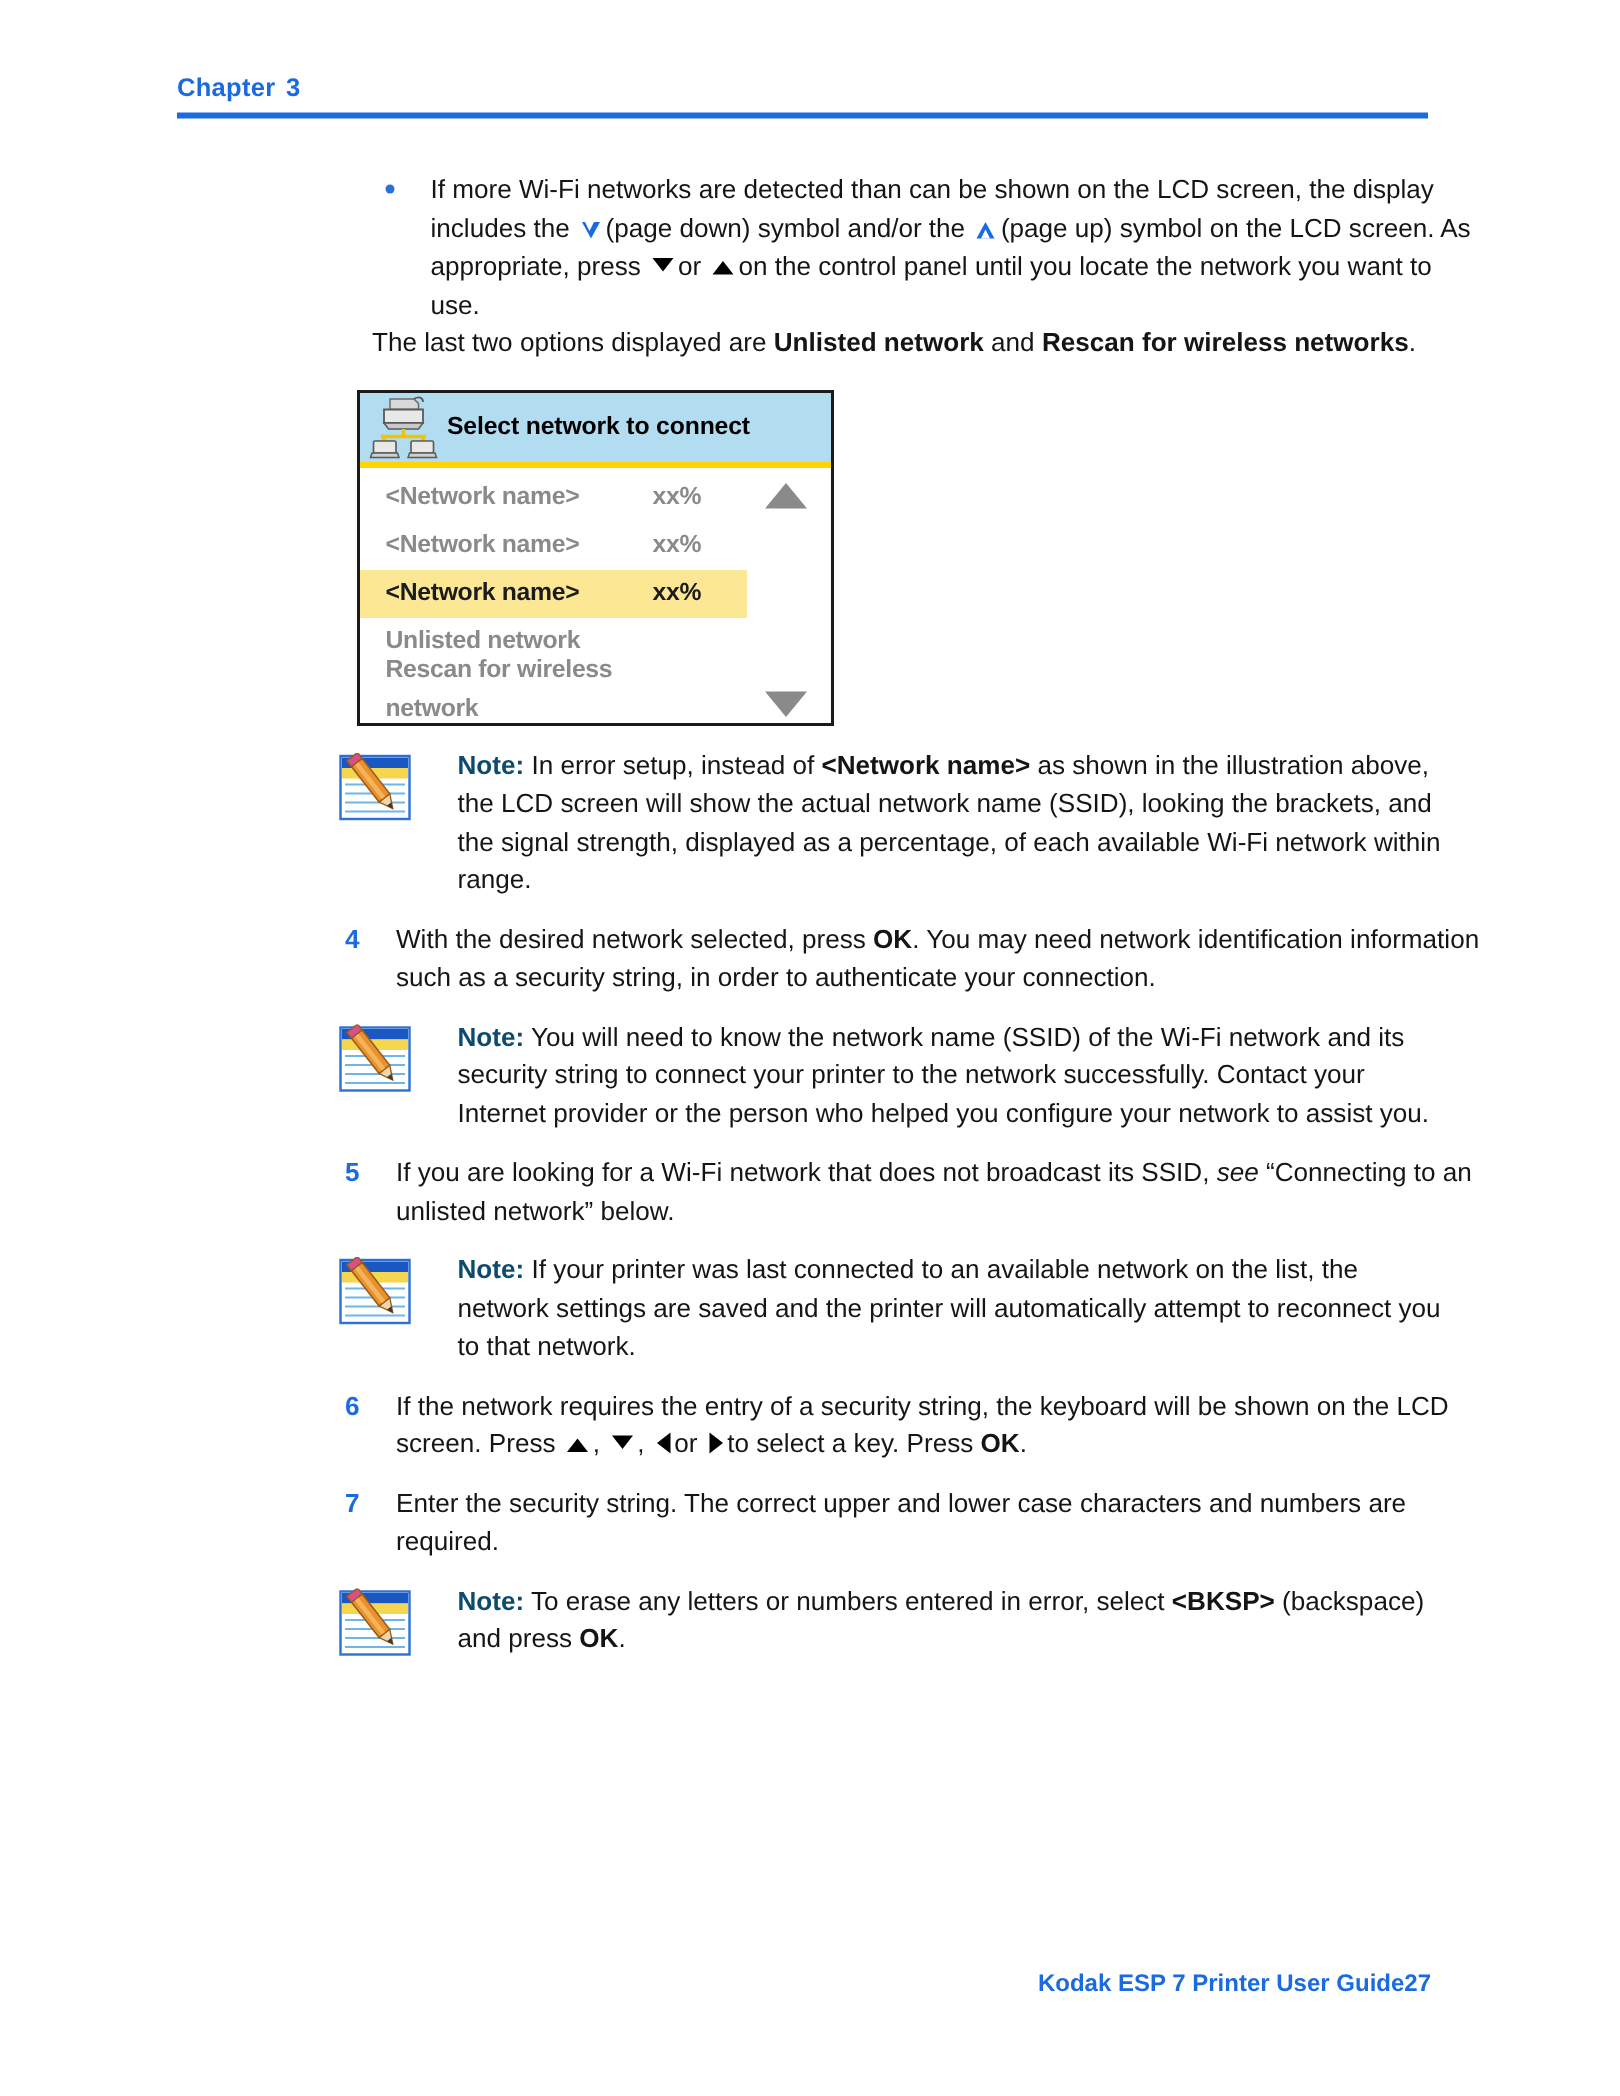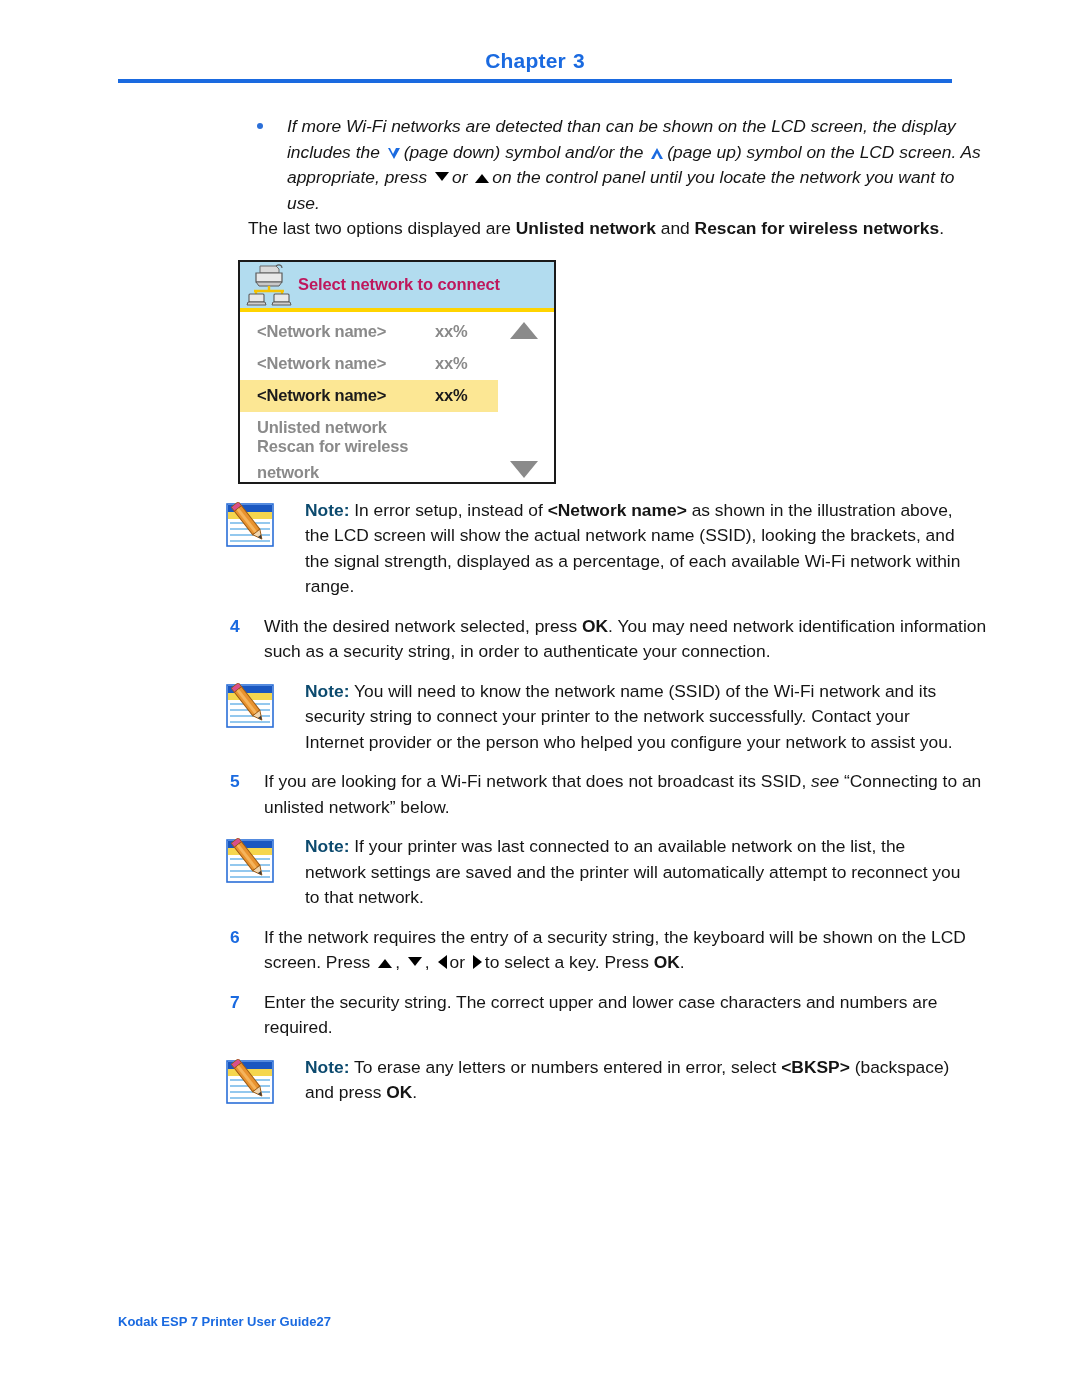--- a/index.html
+++ b/index.html
@@ -17,22 +17,22 @@
   }
 
   
   .page-header {
     position: absolute;
     left: 118px;
     top: 50px;
     width: 834px;
   }
   .chapter-line {
-    text-align: center;
-    font-size: 21px;
+    text-align: left;
+    font-size: 17px;
     font-weight: bold;
     color: #1a6ae0;
     letter-spacing: .2px;
     line-height: 1;
     padding-bottom: 8px;
   }
   .chapter-line .chapter-num { margin-left: 7px; }
   .header-rule {
     height: 4px;
     background: #1a6ae0;
@@ -60,21 +60,21 @@
   }
   .bullet-dot {
     position: absolute;
     left: 9px;
     top: 9px;
     width: 6px;
     height: 6px;
     border-radius: 50%;
     background: #2b6fd8;
   }
-  .bullet-text { display: block; font-style: italic; }
+  .bullet-text { display: block; }
   .tri-down-open {
     position: relative;
     display: inline-block;
     width: 13px; height: 11px;
     vertical-align: -1px;
     margin: 0 3px;
   }
   .tri-down-open:before {
     content: "";
     position: absolute; left: 0; top: 0;
@@ -164,21 +164,21 @@
     border-bottom: 4px solid #ffd400;
     height: 50px;
     display: flex;
     align-items: center;
     padding-left: 6px;
     box-sizing: border-box;
   }
   .lcd-title-text {
     font-size: 16.5px;
     font-weight: bold;
-    color: #be185d;
+    color: #000000;
     margin-left: 6px;
     letter-spacing: -0.1px;
   }
   .net-icon { width: 46px; height: 44px; display: block; flex: 0 0 auto; }
   .lcd-body {
     position: relative;
     padding: 4px 0 6px 0;
   }
   .lcd-row {
     display: flex;
@@ -260,25 +260,25 @@
   b, strong { font-weight: bold; }
   .ital { font-style: italic; }
 
   
   .footer {
     position: absolute;
     left: 118px;
     top: 1314px;
     width: 836px;
     display: flex;
-    justify-content: flex-start;
+    justify-content: flex-end;
     align-items: baseline;
     color: #1a6ae0;
     font-weight: bold;
-    font-size: 13px;
+    font-size: 16px;
   }
 </style>
 </head>
 <body>
 
 <div class="page-header">
   <div class="chapter-line">
     <span>Chapter</span><span class="chapter-num">3</span>
   </div>
   <div class="header-rule"></div>

